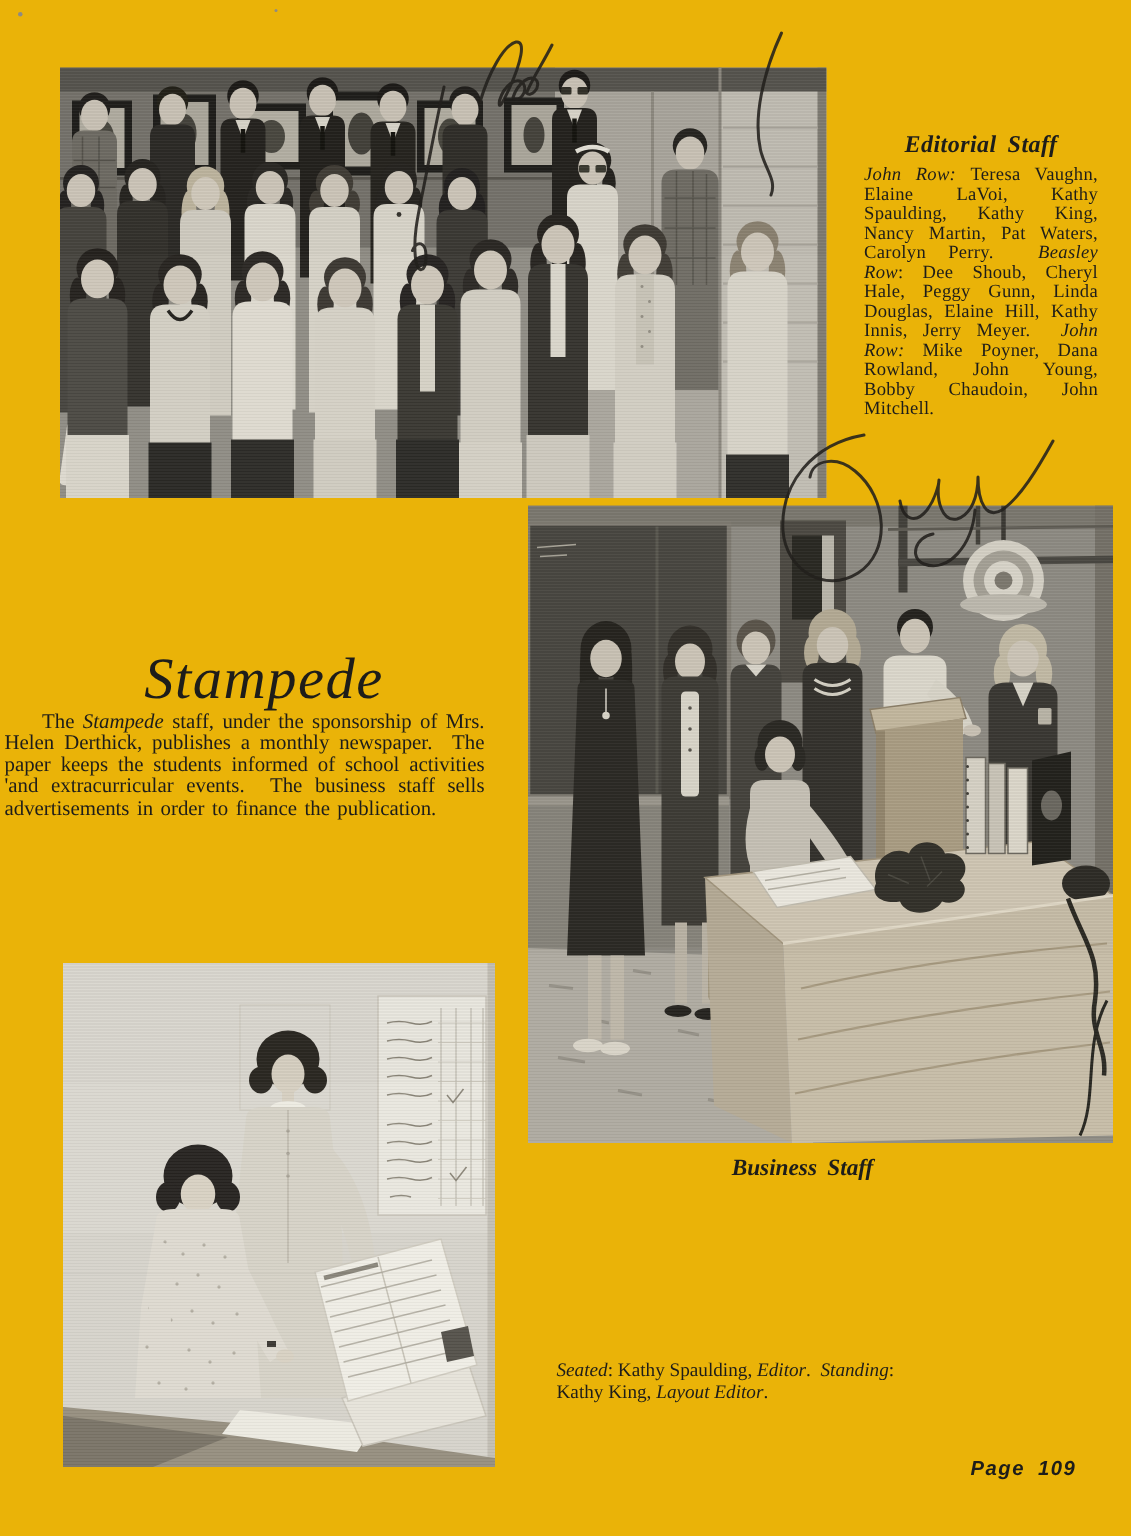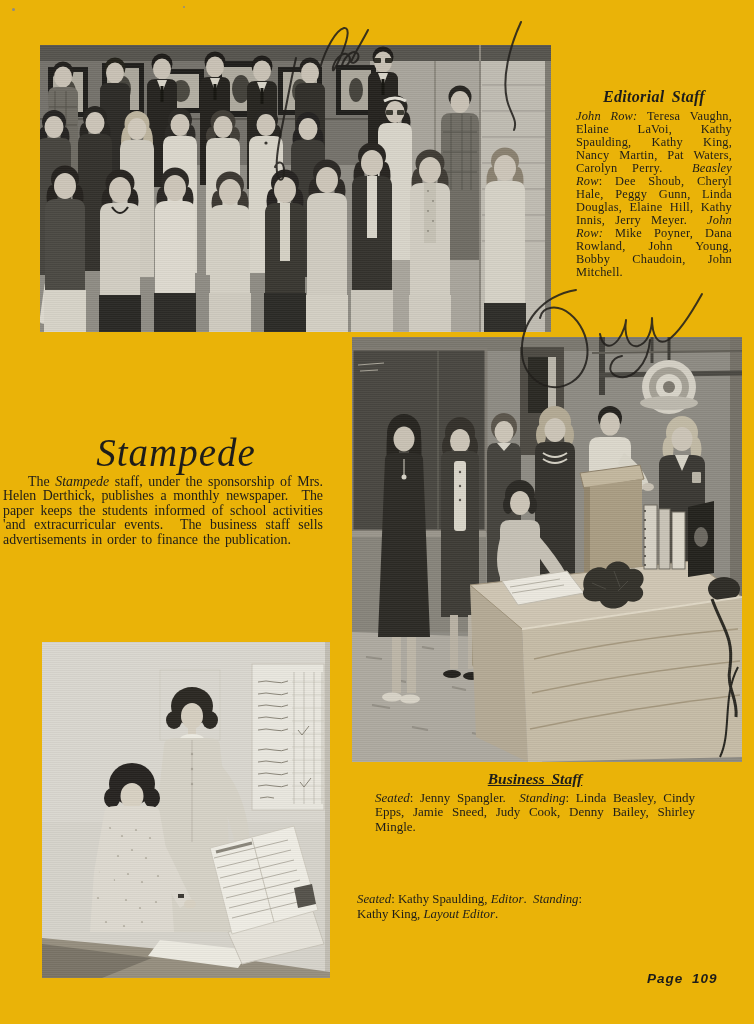--- a/index.html
+++ b/index.html
@@ -24,24 +24,24 @@
   #editorial-caption .cap-body{font-size:12.4px;line-height:13px;word-spacing:1.5px;letter-spacing:.2px;}
   #stampede-title{
     position:absolute;left:0;top:430px;width:352px;margin:0;
     text-align:center;font-style:italic;font-weight:400;font-size:39px;letter-spacing:1px;
   }
   #stampede-body{
     position:absolute;left:3px;top:475px;width:320px;margin:0;
     font-size:13.9px;line-height:14.4px;text-align:justify;text-indent:25px;word-spacing:1.5px;
   }
   #business-caption{left:375px;top:770px;width:320px;}
-  #business-caption .cap-head{font-size:15.5px;word-spacing:3px;margin-bottom:3px;text-decoration:underline;}
+  #business-caption .cap-head{font-size:15.5px;word-spacing:3px;margin-bottom:3px;}
   #business-caption .cap-body{font-size:13px;line-height:14.4px;word-spacing:1px;}
   #editors-caption{
-    position:absolute;left:353px;top:888px;width:246px;margin:4px;
+    position:absolute;left:353px;top:888px;width:246px;margin:18px;
     font-size:12.8px;line-height:15px;
   }
   #page-number{
     position:absolute;left:647px;top:971px;
     font-family:"Liberation Sans", sans-serif;font-weight:700;font-style:italic;
     font-size:13.5px;letter-spacing:1px;word-spacing:4px;text-align:center;
   }
   .speck{position:absolute;background:#8e8b83;border-radius:50%;}
 </style>
 </head>
@@ -493,21 +493,20 @@
   </div>
 
   <svg class="sig" id="sig-judy" style="left:480px;top:278px;width:240px;height:130px;" viewBox="0 0 240 130" role="img" aria-label="Judy">
     <path d="M96 12 C62 18 40 44 42 76 C44 102 70 118 92 104 C114 90 112 54 90 36 C78 26 62 28 60 40"></path>
     <path d="M120 56 C122 68 130 72 138 62 C144 54 146 44 146 42 C144 56 148 70 158 68 C168 65 172 52 172 40 C172 58 178 68 188 62 C200 54 212 34 222 16"></path>
     <path d="M170 62 C168 86 152 104 136 98 C126 94 130 80 142 78"></path>
   </svg>
 
   <div class="caption" id="business-caption">
     <div class="cap-head">Business Staff</div>
-    <div class="cap-body"><i>Seated</i>: Jenny Spangler. &nbsp;<i>Standing</i>: Linda Beasley, Cindy Epps, Jamie Sneed, Judy Cook, Denny Bailey, Shirley Mingle.</div>
   </div>
 
   <p id="editors-caption"><i>Seated</i>: Kathy Spaulding, <i>Editor</i>. &nbsp;<i>Standing</i>: Kathy King, <i>Layout Editor</i>.</p>
 
   <div class="photo" id="photo-editors" style="left:42px;top:642px;width:288px;height:336px;">
     <svg viewBox="0 0 288 336">
       <rect width="288" height="336" fill="#d6d3cb"></rect>
       <rect x="0" y="0" width="288" height="180" fill="#dad7cf"></rect>
       <rect x="283" y="0" width="5" height="336" fill="#c2beb4"></rect>
 

